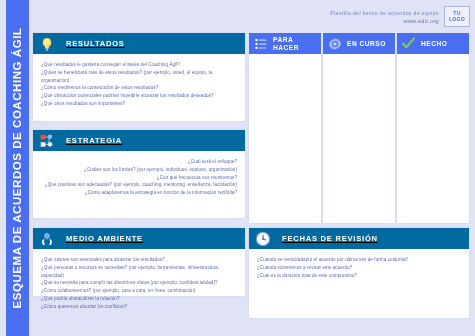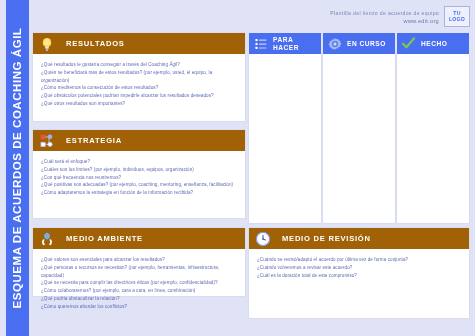--- a/index.html
+++ b/index.html
@@ -90,25 +90,26 @@
   }
 
   
   .card {
     position: absolute;
     background: #ffffff;
     box-shadow: 0 0 1px rgba(90,105,175,0.30);
   }
   .card-head {
     height: 21px;
-    background: #a16207;
+    background: #0369a1;
     display: flex;
     align-items: center;
     padding-left: 5px;
     box-sizing: border-box;
+    text-decoration: underline;
   }
   .card-head .icon {
     width: 17px;
     height: 17px;
     flex: 0 0 17px;
     display: flex;
     align-items: center;
     justify-content: center;
   }
   .card-title {
@@ -123,21 +124,21 @@
   }
   .q-line {
     font-size: 4.55px;
     color: #5f6bb5;
     line-height: 1.72;
     letter-spacing: 0.08px;
   }
 
   
   #card-resultados   { left: 33px;  top: 33px;  width: 212px; height: 88px; }
-  #card-estrategia   { left: 33px;  top: 130px; width: 212px; height: 88px; }
+  #card-estrategia   { left: 33px;  top: 130px; width: 212px; height: 88px; text-align: right; }
   #card-medio        { left: 33px;  top: 228px; width: 212px; height: 68px; }
 
   
   .kanban-col {
     position: absolute;
     top: 33px;
     width: 72px;
     height: 190px;
   }
   #col-para-hacer { left: 249px; }
@@ -324,21 +325,21 @@
       <div class="icon">
         <svg width="16" height="16" viewBox="0 0 24 24">
           <circle cx="12" cy="12" r="10" fill="#ffffff"></circle>
           <circle cx="12" cy="12" r="10" fill="none" stroke="#7f96e8" stroke-width="1.6"></circle>
           <circle cx="12" cy="12" r="8" fill="none" stroke="#dfe5f8" stroke-width="0.8"></circle>
           <line x1="12" y1="12" x2="12" y2="6.6" stroke="#3f4f86" stroke-width="1.5" stroke-linecap="round"></line>
           <line x1="12" y1="12" x2="16" y2="13.6" stroke="#3f4f86" stroke-width="1.5" stroke-linecap="round"></line>
           <circle cx="12" cy="12" r="1" fill="#3f4f86"></circle>
         </svg>
       </div>
-      <div class="card-title">MEDIO DE REVISIÓN</div>
+      <div class="card-title">FECHAS DE REVISIÓN</div>
     </div>
     <div class="card-body">
       <div class="q-line">¿Cuándo se revisó/adaptó el acuerdo por última vez de forma conjunta?</div>
       <div class="q-line">¿Cuándo volveremos a revisar este acuerdo?</div>
       <div class="q-line">¿Cuál es la duración total de este compromiso?</div>
     </div>
   </div>
 
 </div>
 

